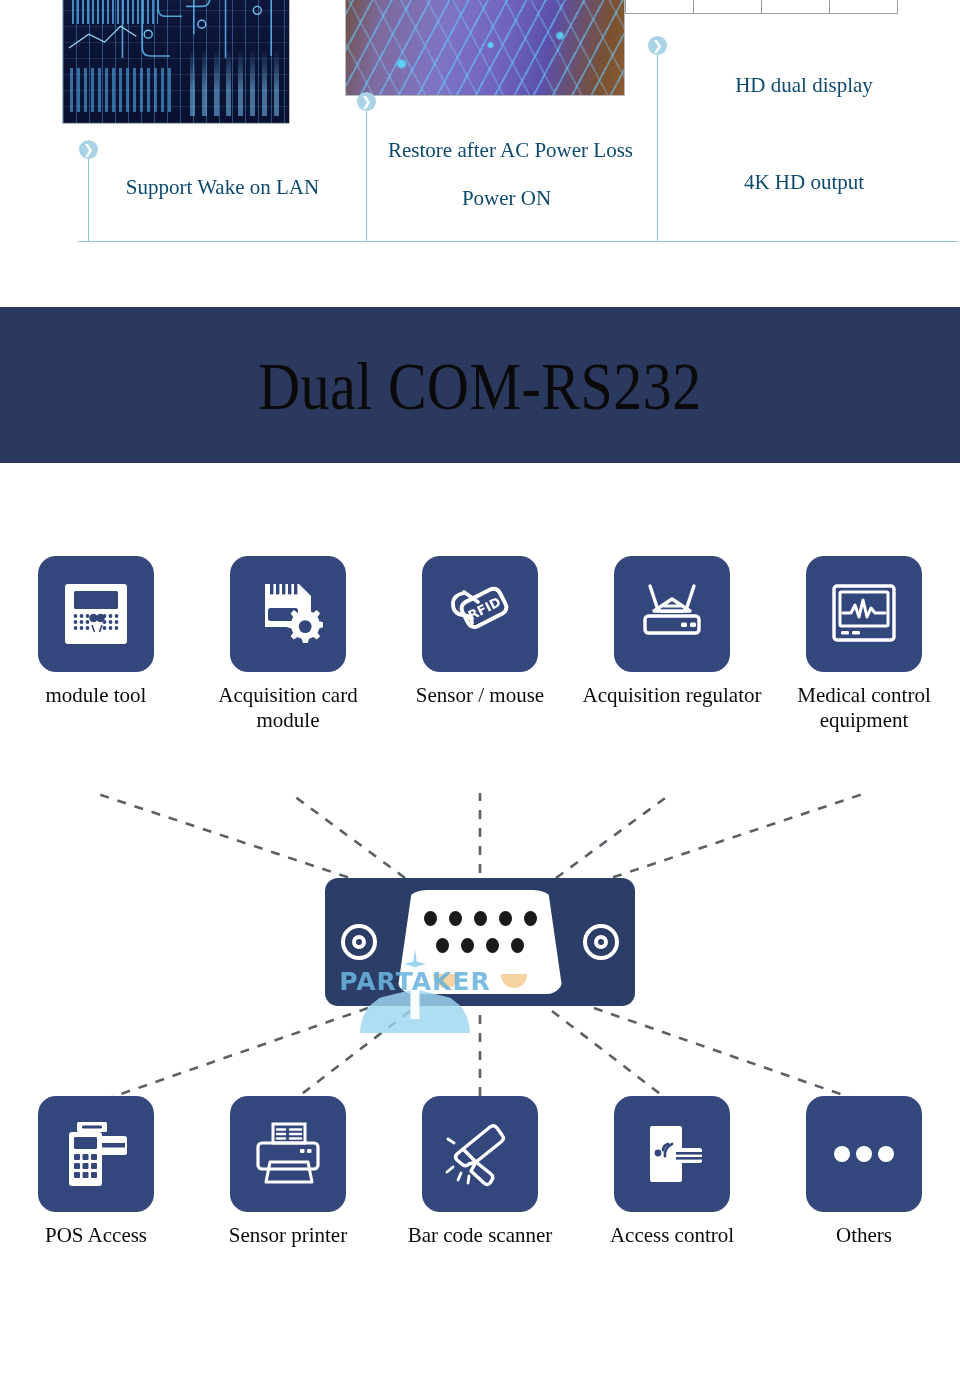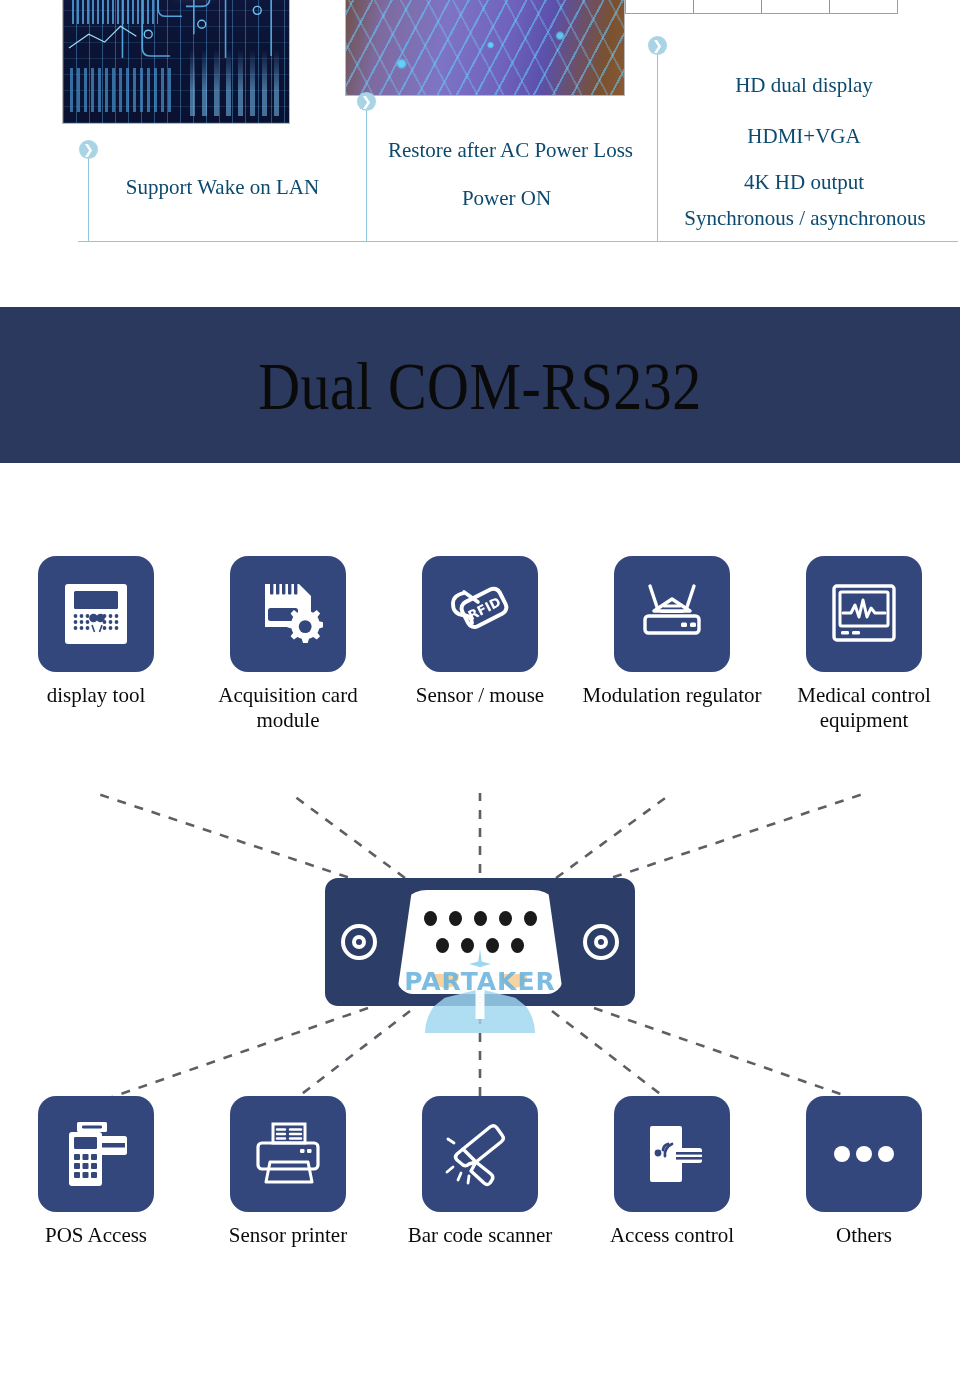--- a/index.html
+++ b/index.html
@@ -214,21 +214,21 @@
     background:#f6d3a0; border-radius:0 0 14px 14px;
   }
   .sand.l { left:36px; }
   .sand.r { right:36px; }
 
   
   #watermark {
     position:absolute; left:325px; top:478px;
     width:310px; height:90px;
     z-index:5; pointer-events:none;
-    display:flex; align-items:flex-start; justify-content:center;
+    display:flex; align-items:flex-start; justify-content:flex-start;
   }
   #wm-inner { position:relative; width:180px; height:90px; }
   #wm-text {
     position:absolute; left:0; top:26px; width:180px;
     text-align:center;
     font-family:"DejaVu Sans", sans-serif;
     font-weight:800; font-size:25px; letter-spacing:1px;
     color:#6ab4de; opacity:.88;
   }
   #wm-star {
@@ -307,23 +307,21 @@
   <div class="callout-text" style="left:95px; top:164px; width:255px;">Support Wake on LAN</div>
 
   <div class="callout-dot" style="left:357px; top:92px;">❯</div>
   <div class="callout-line" style="left:366px; top:111px; height:130px;"></div>
   <div class="callout-text" style="left:368px; top:127px; width:285px;">Restore after AC Power Loss</div>
   <div class="callout-text" style="left:364px; top:175px; width:285px;">Power ON</div>
 
   <div class="callout-dot" style="left:648px; top:36px;">❯</div>
   <div class="callout-line" style="left:657px; top:55px; height:186px;"></div>
   <div class="callout-text" style="left:659px; top:62px; width:290px;">HD dual display</div>
-  <div class="callout-text" style="left:659px; top:113px; width:290px;">HDMI+VGA</div>
   <div class="callout-text" style="left:659px; top:159px; width:290px;">4K HD output</div>
-  <div class="callout-text" style="left:655px; top:195px; width:300px;">Synchronous / asynchronous</div>
 </div>
 
 <div id="banner">
   <div id="banner-title">Dual COM-RS232</div>
 </div>
 
 <div id="diagram">
 
   <svg id="dash-svg" viewBox="0 0 960 928">
     <g stroke="#5b5f66" stroke-width="2.6" stroke-dasharray="9 9" fill="none" stroke-linecap="butt">
@@ -368,21 +366,21 @@
             <circle cx="42.5" cy="46" r="1.9"></circle>
               <circle cx="48.5" cy="46" r="1.9"></circle>
               <circle cx="54.5" cy="46" r="1.9"></circle>
             <circle cx="31.5" cy="36" r="4.3"></circle>
               <circle cx="38.5" cy="36" r="4.3"></circle>
             <path d="M30 43 L32.5 50" stroke="#33477c" stroke-width="1.6" fill="none"></path>
             <path d="M40 43 L37.5 50" stroke="#33477c" stroke-width="1.6" fill="none"></path>
           </g>
         </svg>
       </div>
-      <div class="icon-label">display tool</div>
+      <div class="icon-label">module tool</div>
     </div>
 
     <div class="icon-cell">
       <div class="icon-tile">
         <svg width="70" height="66" viewBox="0 0 70 66">
           <path d="M12 3 H46 L58 15 V46 H12 Z" fill="#ffffff"></path>
           <g fill="#33477c">
             <rect x="17" y="1.5" width="3.4" height="12" rx="1"></rect>
             <rect x="23" y="1.5" width="3.4" height="12" rx="1"></rect>
             <rect x="29" y="1.5" width="3.4" height="12" rx="1"></rect>
@@ -424,21 +422,21 @@
             <line x1="28" y1="23" x2="44" y2="23"></line>
             <line x1="26" y1="28.5" x2="46" y2="28.5"></line>
           </g>
           <rect x="9" y="33" width="54" height="17" rx="3.5" fill="none" stroke="#ffffff" stroke-width="3.4"></rect>
           <g fill="#ffffff">
             <rect x="45" y="39.5" width="6" height="4.5" rx="1.5"></rect>
             <rect x="54" y="39.5" width="6" height="4.5" rx="1.5"></rect>
           </g>
         </svg>
       </div>
-      <div class="icon-label">Modulation regulator</div>
+      <div class="icon-label">Acquisition regulator</div>
     </div>
 
     <div class="icon-cell">
       <div class="icon-tile">
         <svg width="66" height="62" viewBox="0 0 66 62">
           <rect x="3" y="3" width="60" height="54" rx="3" fill="none" stroke="#ffffff" stroke-width="3.4"></rect>
           <rect x="9" y="9" width="48" height="34" rx="1.5" fill="none" stroke="#ffffff" stroke-width="3"></rect>
           <path d="M12 30 H20 L24 22 L28 34 L32 17 L36 34 L40 25 L44 30 H54" fill="none" stroke="#ffffff" stroke-width="3" stroke-linejoin="round" stroke-linecap="round"></path>
           <g fill="#ffffff">
             <rect x="10" y="48" width="8" height="3.6" rx="1.4"></rect>

